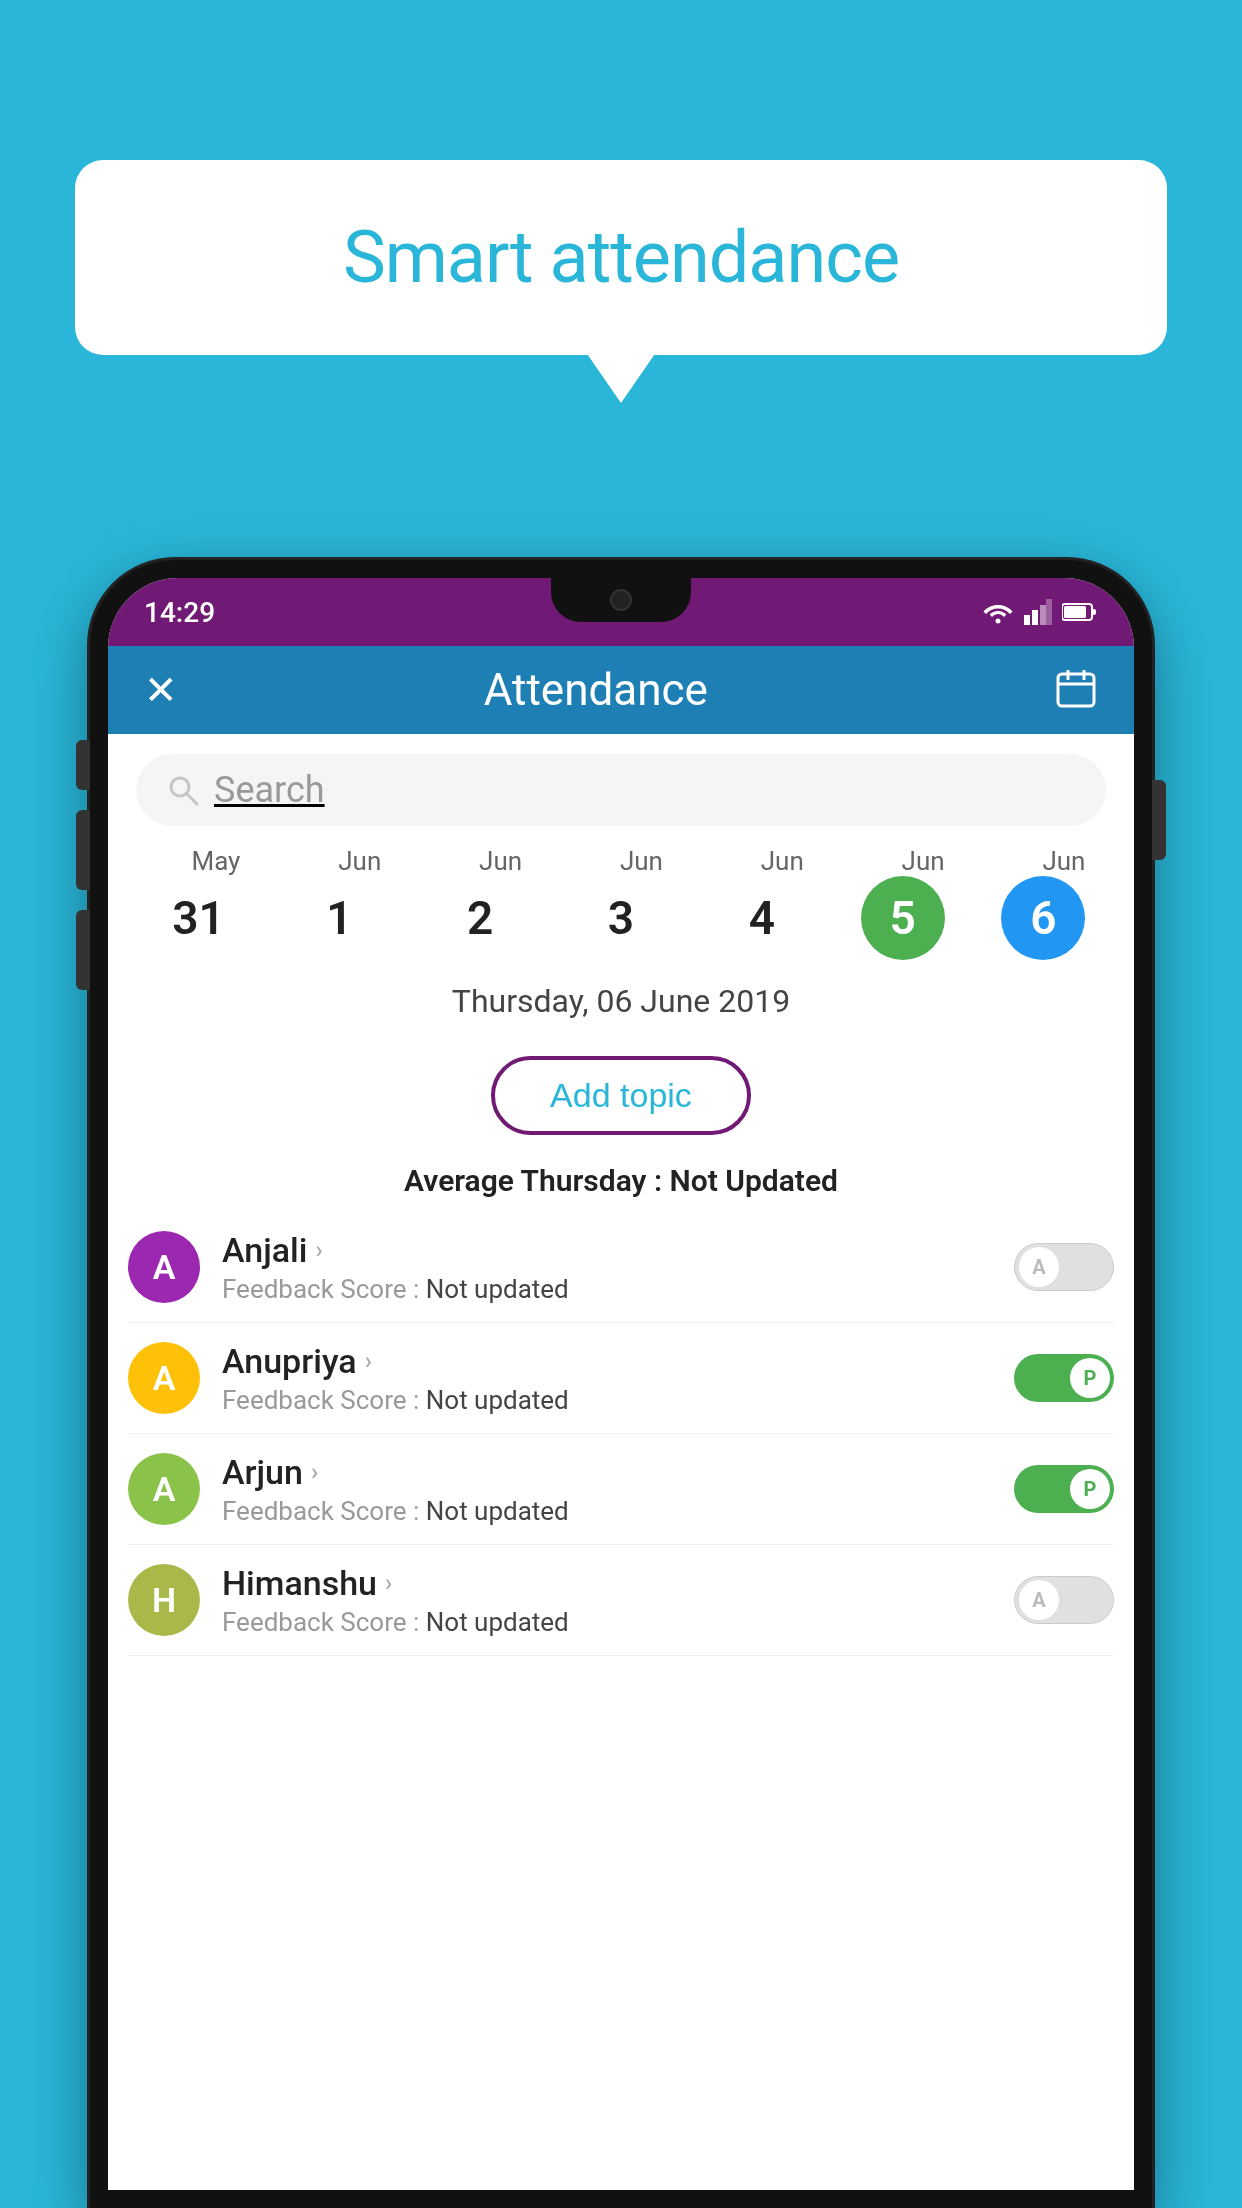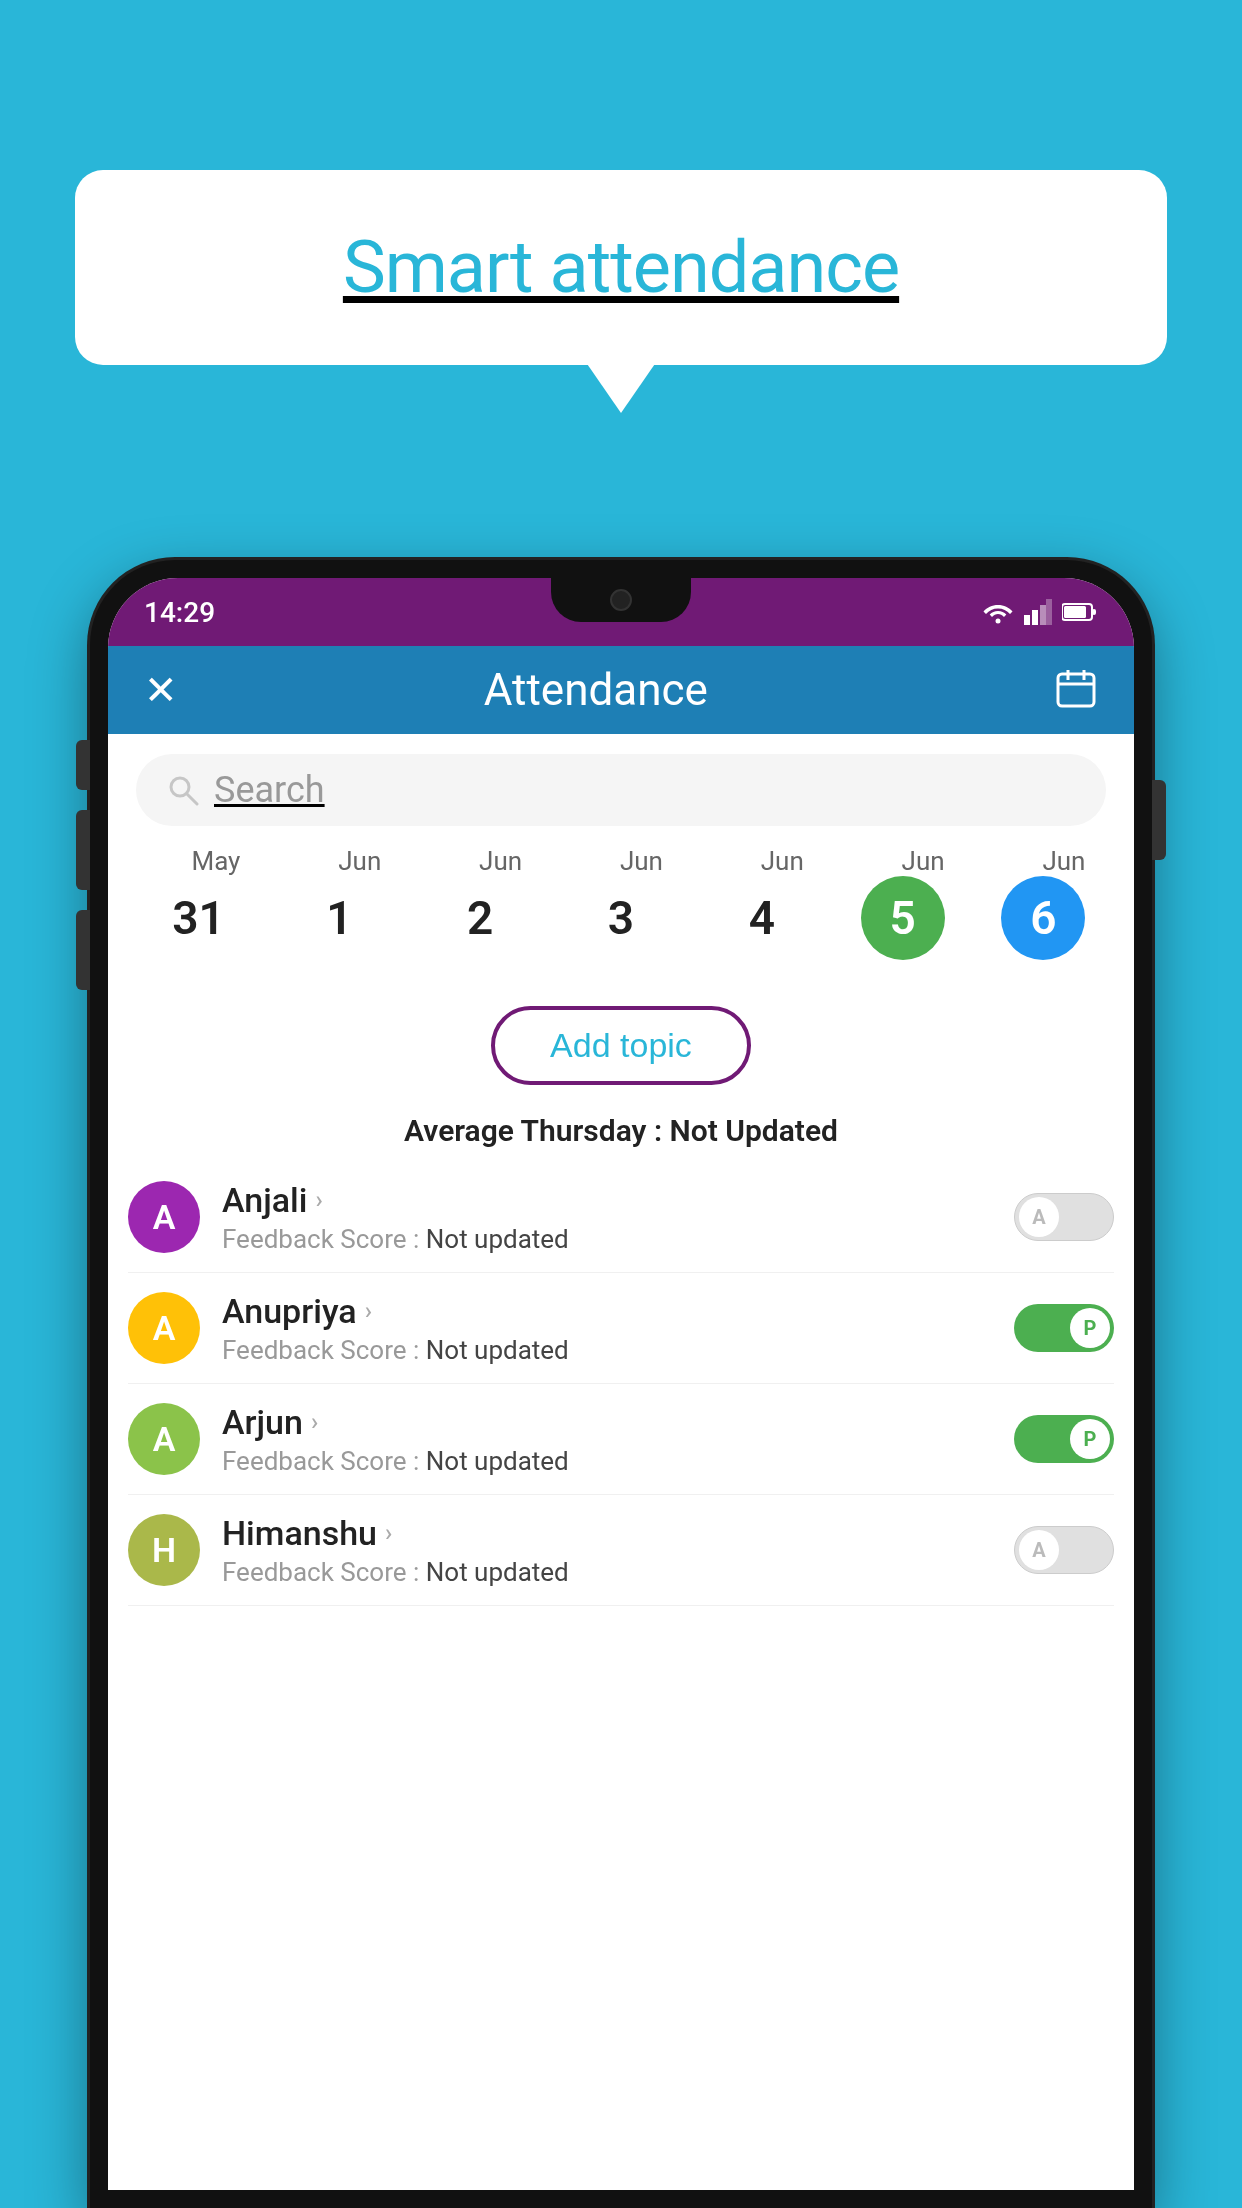--- a/index.html
+++ b/index.html
@@ -9,24 +9,23 @@
       height: 2208px;
       background-color: #29b6d8;
       font-family: 'Roboto', Arial, sans-serif;
       overflow: hidden;
       position: relative;
     }
 
     
     .speech-bubble-container {
       position: absolute;
-      top: 170px;
+      top: 160px;
       left: 75px;
       right: 75px;
-      text-decoration: underline;
     }
 
     .speech-bubble {
       background: white;
       border-radius: 28px;
       padding: 55px 60px 55px 60px;
       text-align: center;
       position: relative;
     }
 
@@ -486,20 +485,21 @@
         <div class="date-item">
           <div class="date-month">Jun</div>
           <div class="date-num green-circle">5</div>
         </div>
         <div class="date-item">
           <div class="date-month">Jun</div>
           <div class="date-num blue-circle">6</div>
         </div>
       </div>
 
+    <div class="selected-date">Thursday, 06 June 2019</div>
 
     <div style="text-align:center; padding: 18px 0 10px 0;">
       <button class="add-topic-btn">Add topic</button>
     </div>
 
     <div class="avg-feedback">
       <span>Average Thursday : </span><span style="color:#222;font-weight:600;">Not Updated</span>
     </div>
 
     <div class="student-list" id="student-list">

